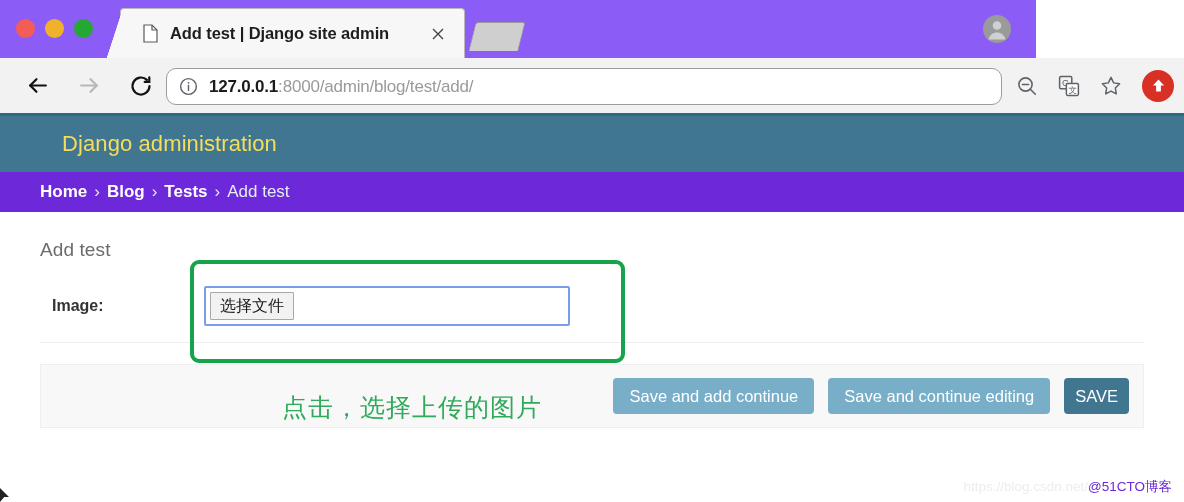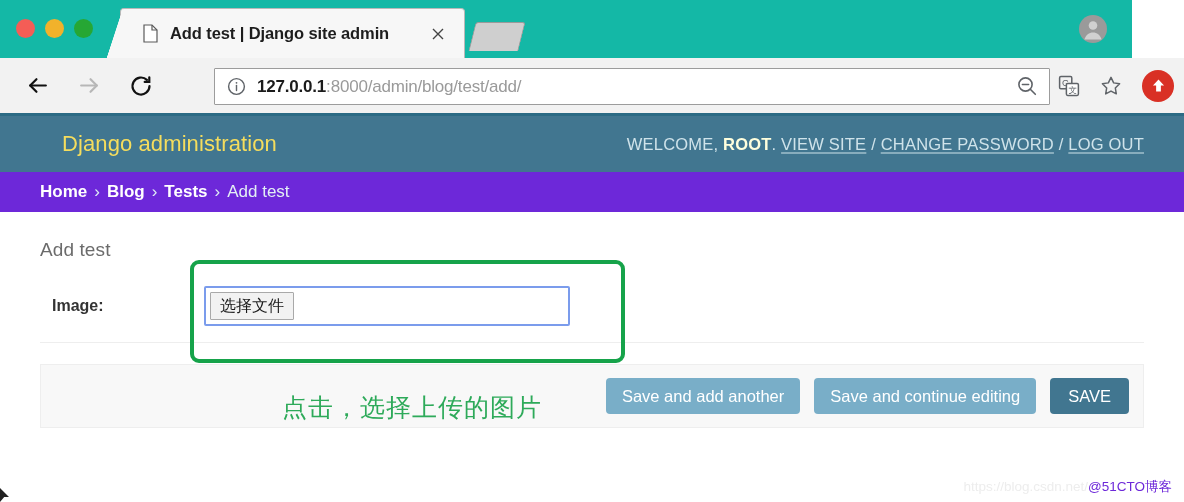--- a/index.html
+++ b/index.html
@@ -18,22 +18,22 @@
     position: relative;
     width: 1184px;
     height: 502px;
     background: #ffffff;
   }
 
   
   .tabstrip {
     position: absolute;
     left: 0; top: 0;
-    width: 1132px; height: 58px;
-    background: #14b8a6;
+    width: 1036px; height: 58px;
+    background: #8b5cf6;
     border-bottom: 1px solid #b4b4b4;
     text-align: right;
   }
   .traffic-lights {
     position: absolute;
     left: 16px; top: 19px;
     display: flex;
     gap: 10px;
     align-items: center;
   }
@@ -127,26 +127,25 @@
   .nav-back  { left: 24px; color: #111; }
   .nav-fwd   { left: 76px; color: #b7b7b7; }
   .nav-reload{ left: 128px; color: #111; }
 
   .omnibox {
     position: absolute;
     left: 166px; top: 10px;
     width: 836px; height: 37px;
     background: #ffffff;
     border: 1px solid #9c9c9c;
-    border-radius: 1px;
+    border-radius: 10px;
     box-sizing: border-box;
     display: flex;
     align-items: center;
     padding-left: 12px;
-    margin-left: 48px;
   }
   .info-icon {
     width: 19px; height: 19px;
     color: #5f6368;
     margin-right: 11px;
     flex: 0 0 auto;
   }
   .url-text {
     font-size: 17px;
     color: #9a9a9a;
@@ -327,21 +326,21 @@
     border: none;
     border-radius: 4px;
     padding: 10px 16px;
     line-height: 1;
     cursor: pointer;
     font-family: "Liberation Sans", sans-serif;
     white-space: nowrap;
   }
   .dj-btn.default {
     background: #417690;
-    padding: 10px 18px;
+    padding: 10px 11px;
   }
 
   
   .annot-box {
     position: absolute;
     left: 190px; top: 144px;
     width: 435px; height: 103px;
     border: 4px solid #16a34a;
     border-radius: 9px;
     box-sizing: border-box;
@@ -469,29 +468,20 @@
       <svg viewBox="0 0 24 24" width="19" height="19" fill="currentColor">
         <path d="M12 4.5l7 7.5h-4v7.5h-6V12H5z"></path>
       </svg>
     </span>
   </div>
 
   <div class="page">
 
     <div class="dj-header">
       <div class="dj-branding">Django administration</div>
-      <div class="dj-usertools">
-        <span>WELCOME,</span>
-        <span class="uname">ROOT</span><span>.</span>
-        <a href="#">VIEW SITE</a>
-        <span class="sep">/</span>
-        <a href="#">CHANGE PASSWORD</a>
-        <span class="sep">/</span>
-        <a href="#">LOG OUT</a>
-      </div>
     </div>
 
     <div class="dj-breadcrumbs">
       <a href="#">Home</a>
       <span class="bc-sep">›</span>
       <a href="#">Blog</a>
       <span class="bc-sep">›</span>
       <a href="#">Tests</a>
       <span class="bc-sep">›</span>
       <span class="bc-current">Add test</span>
@@ -501,21 +491,21 @@
       <h1 class="dj-h1">Add test</h1>
 
       <div class="dj-form-row">
         <label class="dj-label">Image:</label>
         <div class="file-input">
           <span class="file-btn">选择文件</span>
         </div>
       </div>
 
       <div class="dj-submit-row">
-        <button class="dj-btn">Save and add another</button>
+        <button class="dj-btn">Save and add continue</button>
         <button class="dj-btn">Save and continue editing</button>
         <button class="dj-btn default">SAVE</button>
       </div>
     </div>
 
     <div class="annot-box"></div>
     <div class="annot-text">点击，选择上传的图片</div>
 
     <div class="watermark">
       <span>https://blog.csdn.net/</span><span class="wm-b">@51CTO博客</span>

